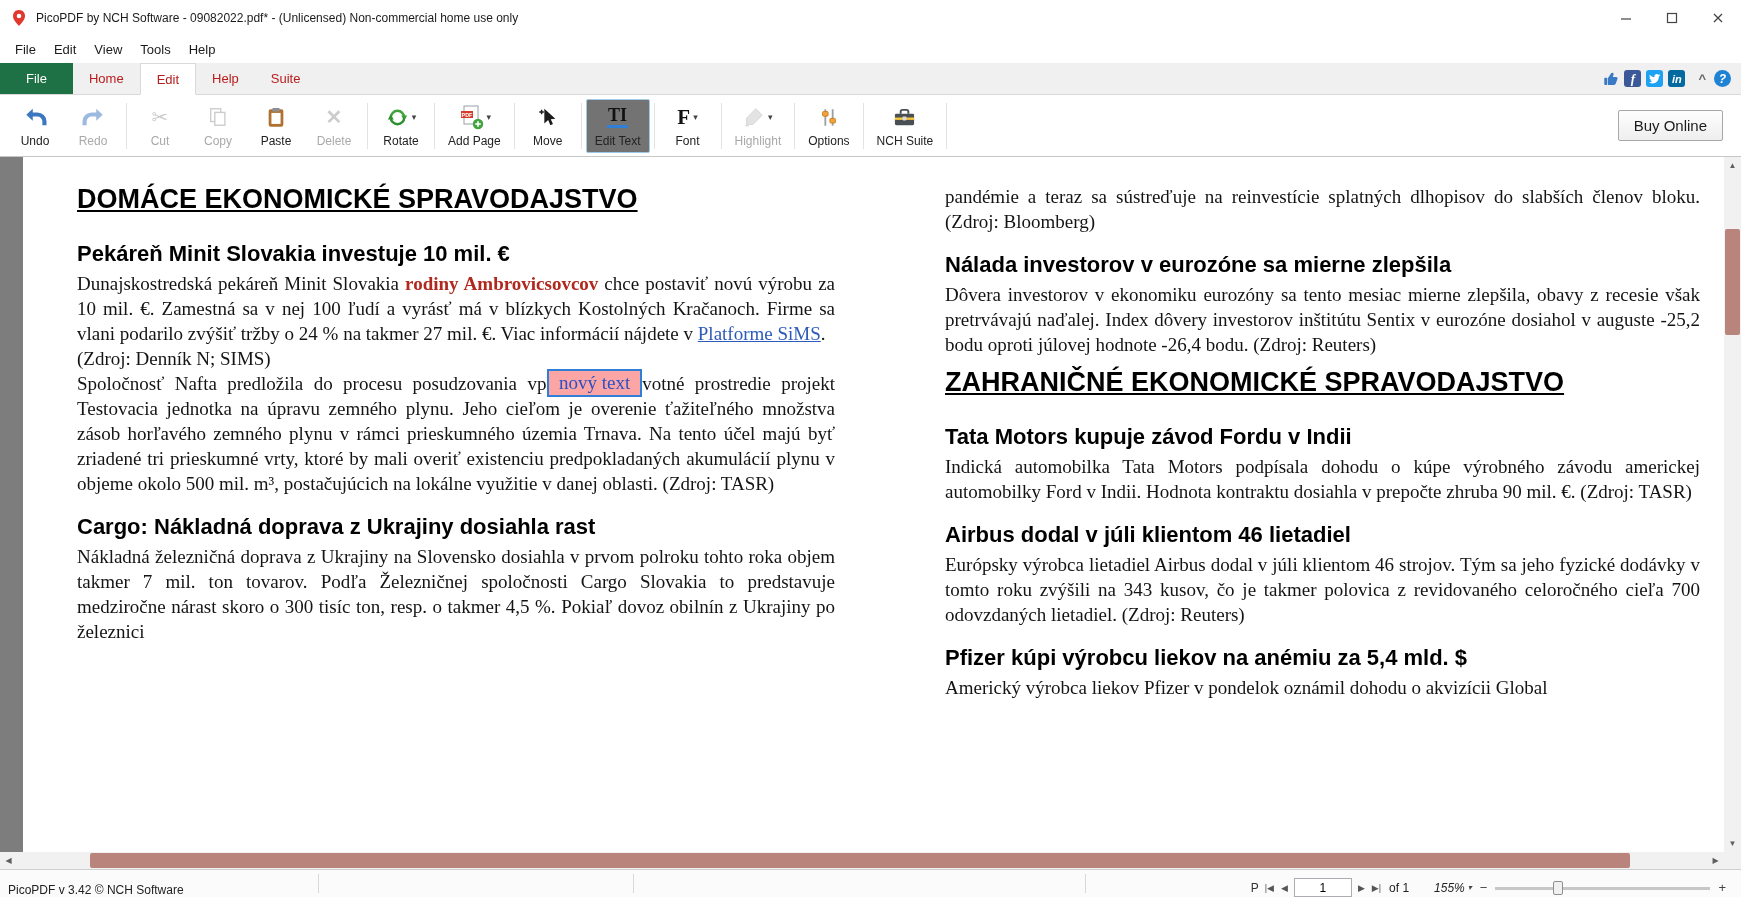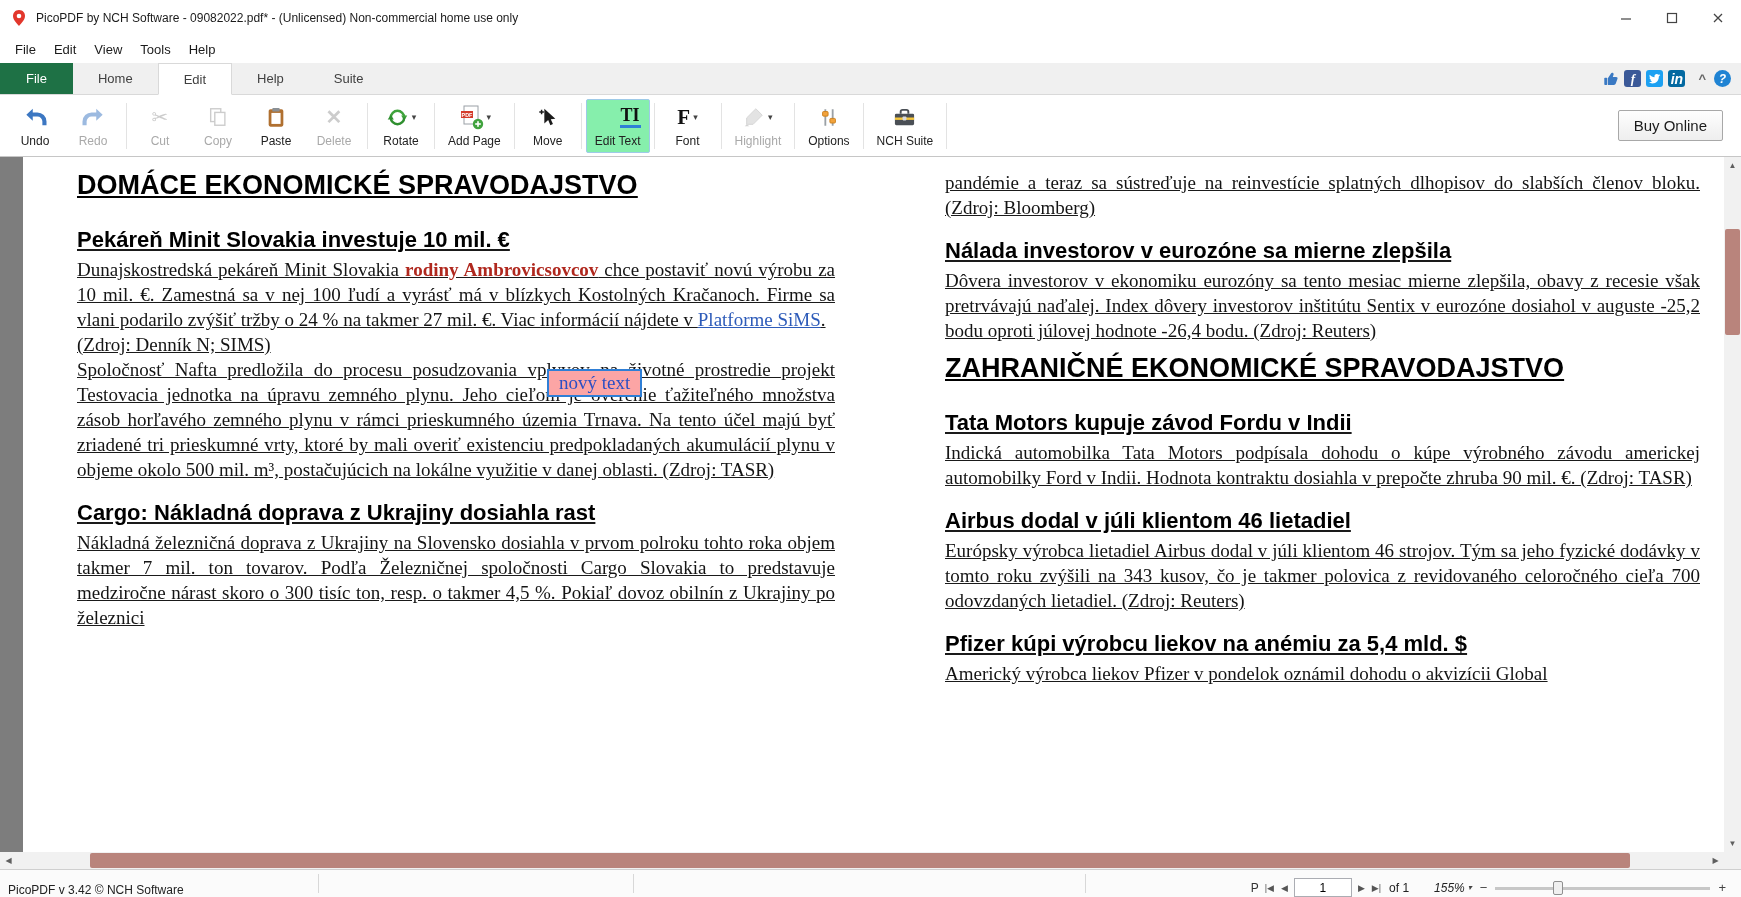--- a/index.html
+++ b/index.html
@@ -13,52 +13,52 @@
   .apptitle { font-size:12px; color:#1b1b1b; white-space:nowrap; }
   .wincontrols { margin-left:auto; display:flex; height:100%; }
   .winbtn { width:46px; height:100%; display:flex; align-items:center; justify-content:center; }
 
   
   .menubar { flex:0 0 28px; display:flex; align-items:center; padding-left:6px; background:#fff; }
   .menuitem { font-size:13px; padding:4px 9px; color:#1b1b1b; cursor:default; }
 
   
   .tabrow { flex:0 0 32px; display:flex; align-items:stretch; background:#f0f0f0; border-bottom:1px solid #d9d9d9; }
-  .tab { display:flex; align-items:center; justify-content:center; padding:0 25px; font-size:13px; color:#404040; }
+  .tab { display:flex; align-items:center; justify-content:center; padding:0 16px; font-size:13px; color:#b91c1c; }
   .tab-file { background:#1e7145; color:#fff; padding:0 26px; }
   .tab.active { background:#fff; border:1px solid #d9d9d9; border-bottom:1px solid #fff; margin-bottom:-1px; }
   .tabicons { margin-left:auto; display:flex; align-items:center; gap:5px; padding-right:10px; }
   .social { width:17px; height:17px; border-radius:3px; display:flex; align-items:center; justify-content:center; overflow:hidden; }
   .social.like { background:transparent; }
   .social.fb { background:#3b5998; color:#fff; font-family:"Liberation Serif",serif; font-weight:bold; font-size:13px; }
   .social.tw { background:#1da1f2; }
-  .social.li { background:#0369a1; color:#fff; font-weight:bold; font-size:14px; letter-spacing:0;align-items:center; }
+  .social.li { background:#0369a1; color:#fff; font-weight:bold; font-size:11px; letter-spacing:0;align-items:center; }
   .collapsebtn { color:#666; font-size:13px; font-weight:bold; margin-left:8px; }
   .helpbtn { width:17px; height:17px; border-radius:50%; background:#1f83d3; color:#fff; font-weight:bold; font-size:12px; display:flex; align-items:center; justify-content:center; margin-left:3px; }
 
   
   .toolbar { flex:0 0 62px; display:flex; align-items:center; background:#fff; border-bottom:1px solid #c6c6c6; padding:0 6px; }
   .tbtn { min-width:58px; height:54px; display:flex; flex-direction:column; align-items:center; justify-content:center; gap:3px; padding:0 8px; border:1px solid transparent; border-radius:2px; cursor:default; }
   .iconrow { height:27px; display:flex; align-items:center; justify-content:center; gap:3px; }
   .tlabel { font-size:12px; color:#222; white-space:nowrap; }
   .tbtn.disabled .tlabel { color:#a9a9a9; }
   .tbtn.disabled svg, .tbtn.disabled .uicon { opacity:.5; }
-  .tbtn.active { background:#86efac; border-color:#9ecae8;align-items:flex-end; }
+  .tbtn.active { background:#737373; border-color:#9ecae8; }
   .tsep { width:1px; height:46px; background:#e3e3e3; flex:0 0 1px; margin:0 4px; }
   .uicon { font-size:20px; line-height:1; }
   .uicon.gray { color:#9a9a9a; }
   .tcaret { font-size:9px; color:#444; }
   .ti-glyph { font-family:"Liberation Serif",serif; font-size:18px; font-weight:bold; color:#111; border-bottom:3px solid #2f7fd6; line-height:1.1; padding:0 1px; }
   .f-glyph { font-family:"Liberation Serif",serif; font-size:21px; font-weight:bold; color:#111; line-height:1; }
   .buyonline { margin-left:auto; margin-right:12px; padding:6px 15px; font-size:15px; border:1px solid #a8a8a8; border-radius:2px; background:linear-gradient(#fefefe,#eeeeee); color:#1b1b1b; }
 
   
   .docarea { flex:1; position:relative; background:#7d7d7d; overflow:hidden; }
   .page { position:absolute; left:23px; top:0; right:17px; bottom:17px; background:#fff; overflow:hidden; font-family:"Liberation Serif",serif; }
-  .col { position:absolute; top:5px;text-decoration:underline; }
+  .col { position:absolute; top:19px; }
   .col-left { left:54px; width:758px; }
   .col-right { left:922px; width:755px; }
   .sech { font-family:"Liberation Sans",sans-serif; font-size:27px; font-weight:bold; text-decoration:underline; color:#000; margin:8px 0 26px; }
   .arth { font-family:"Liberation Sans",sans-serif; font-size:22px; font-weight:bold; color:#000; margin:18px 0 4px; }
   .bodyp { font-size:19px; line-height:25px; text-align:justify; color:#141414; }
   .srcp { font-size:19px; line-height:25px; color:#141414; }
   .contp { margin-top:8px; }
   .redtext { color:#b0281e; font-weight:bold; }
   .doclink { color:#2d5bb9; text-decoration:underline; cursor:pointer; }
   .overlaybox { position:absolute; left:524px; top:212px; height:28px; border:2px solid #2f7fd6; background:#fca5a5; padding:0 10px; display:flex; align-items:center; color:#2b4fc4; font-size:19px; font-family:"Liberation Serif",serif; }

